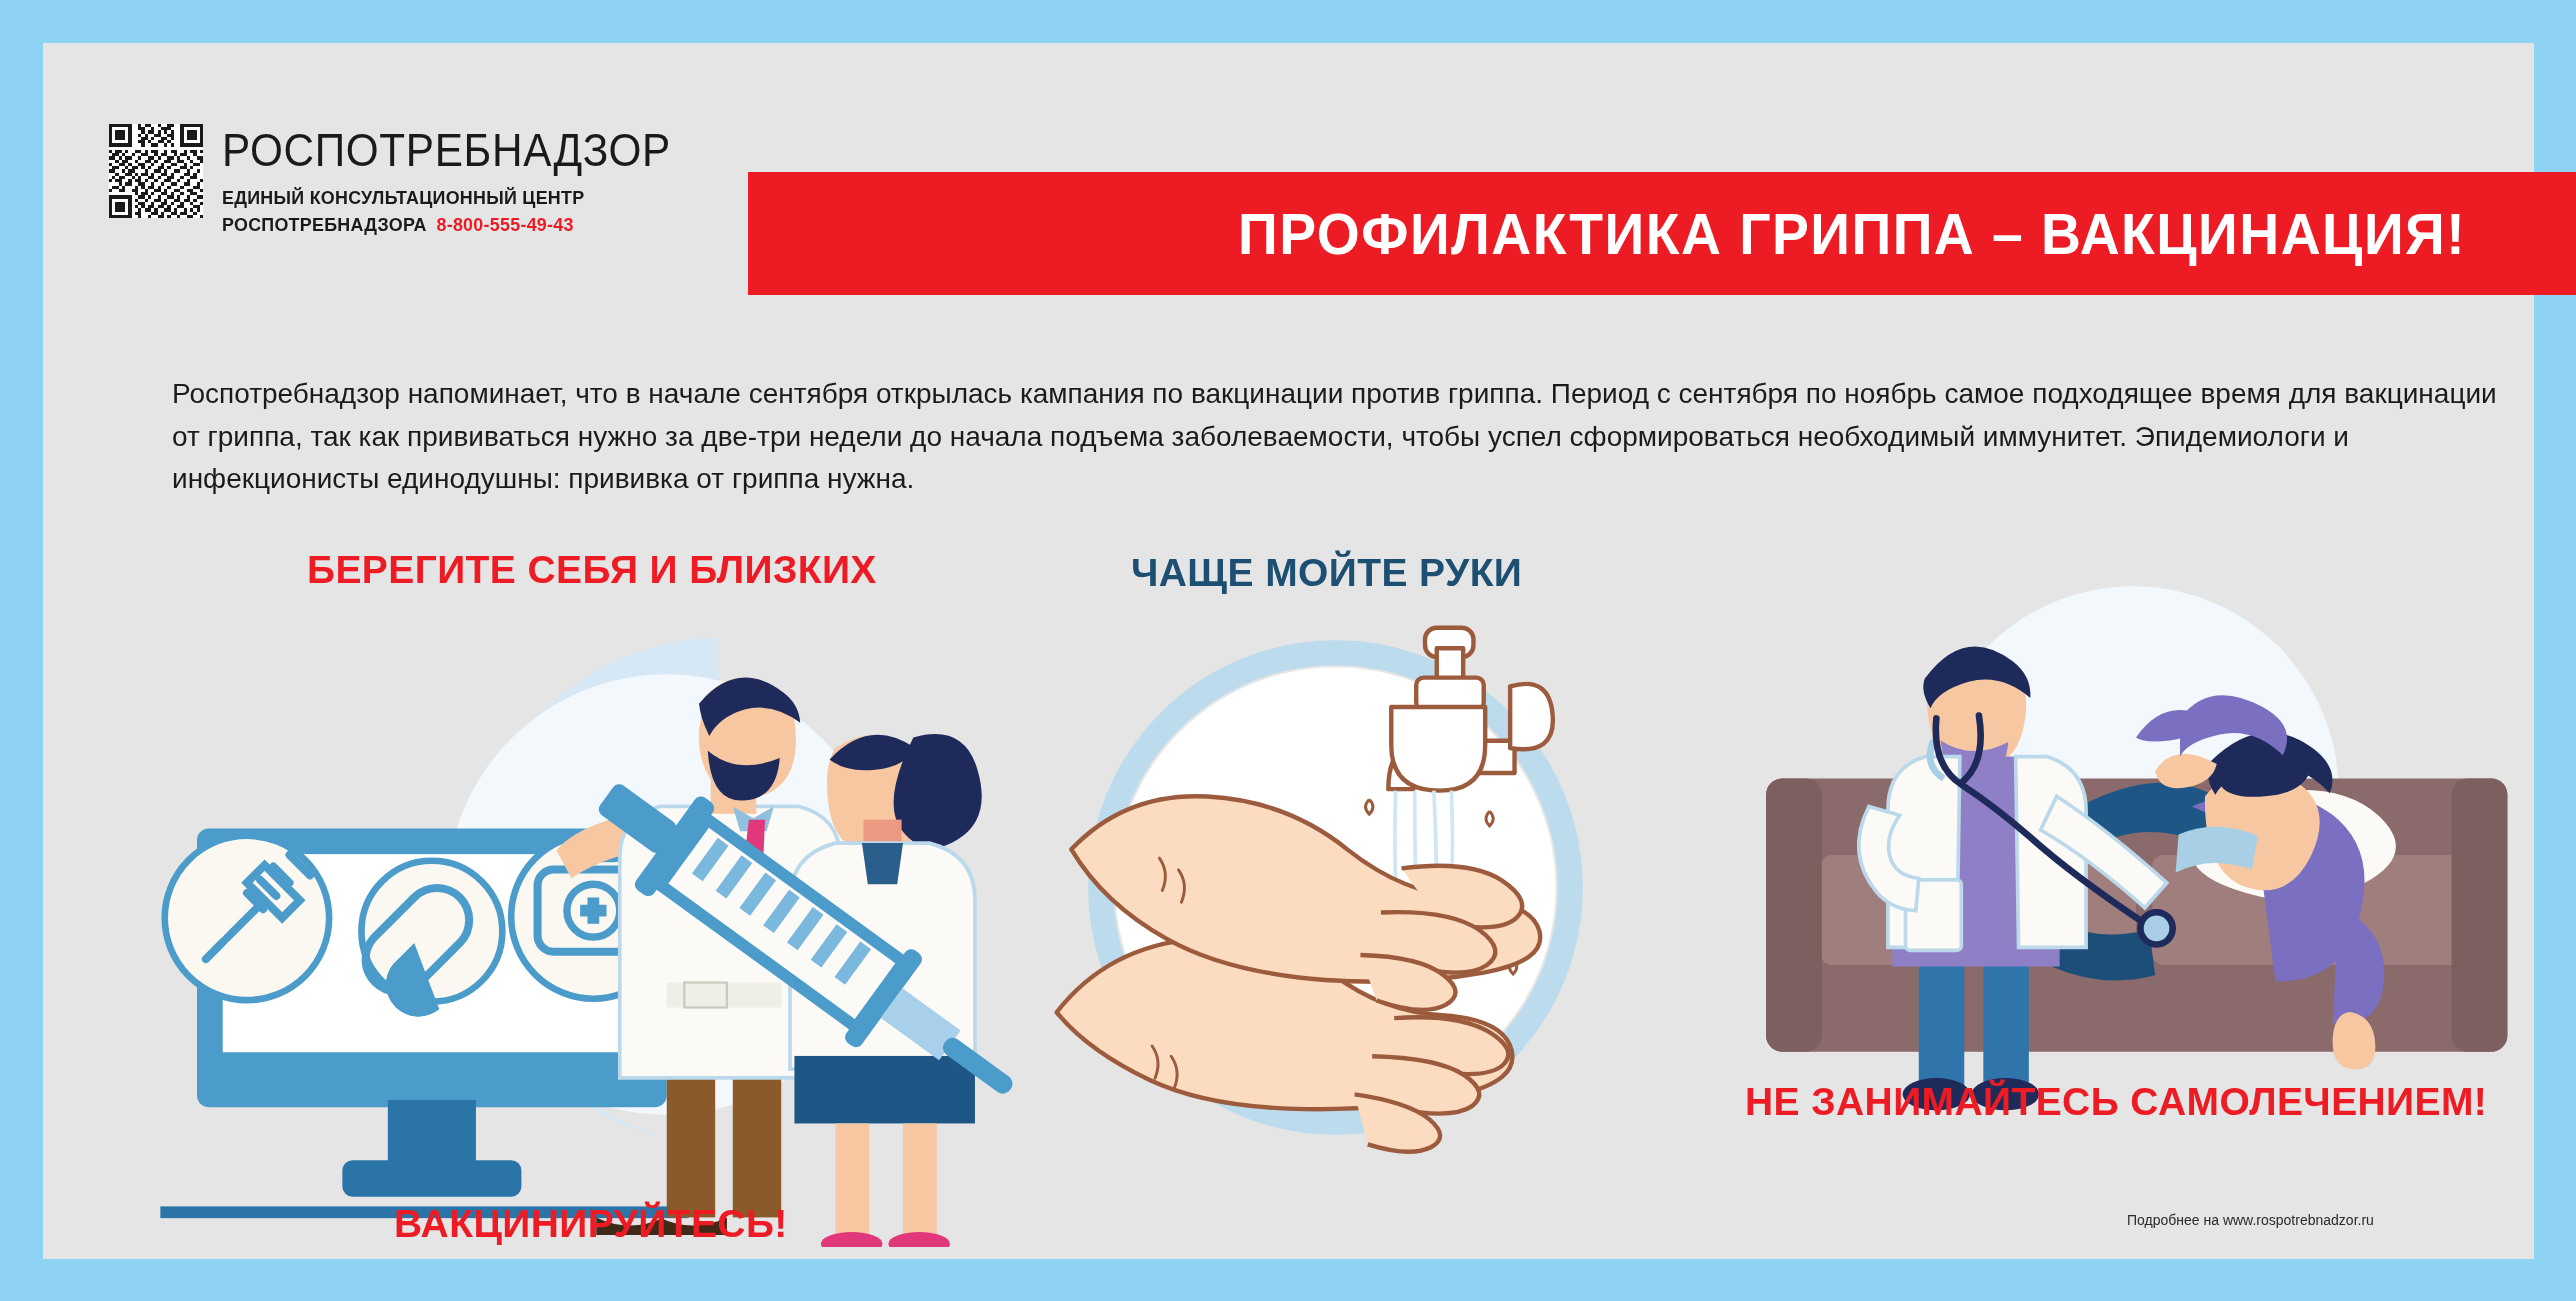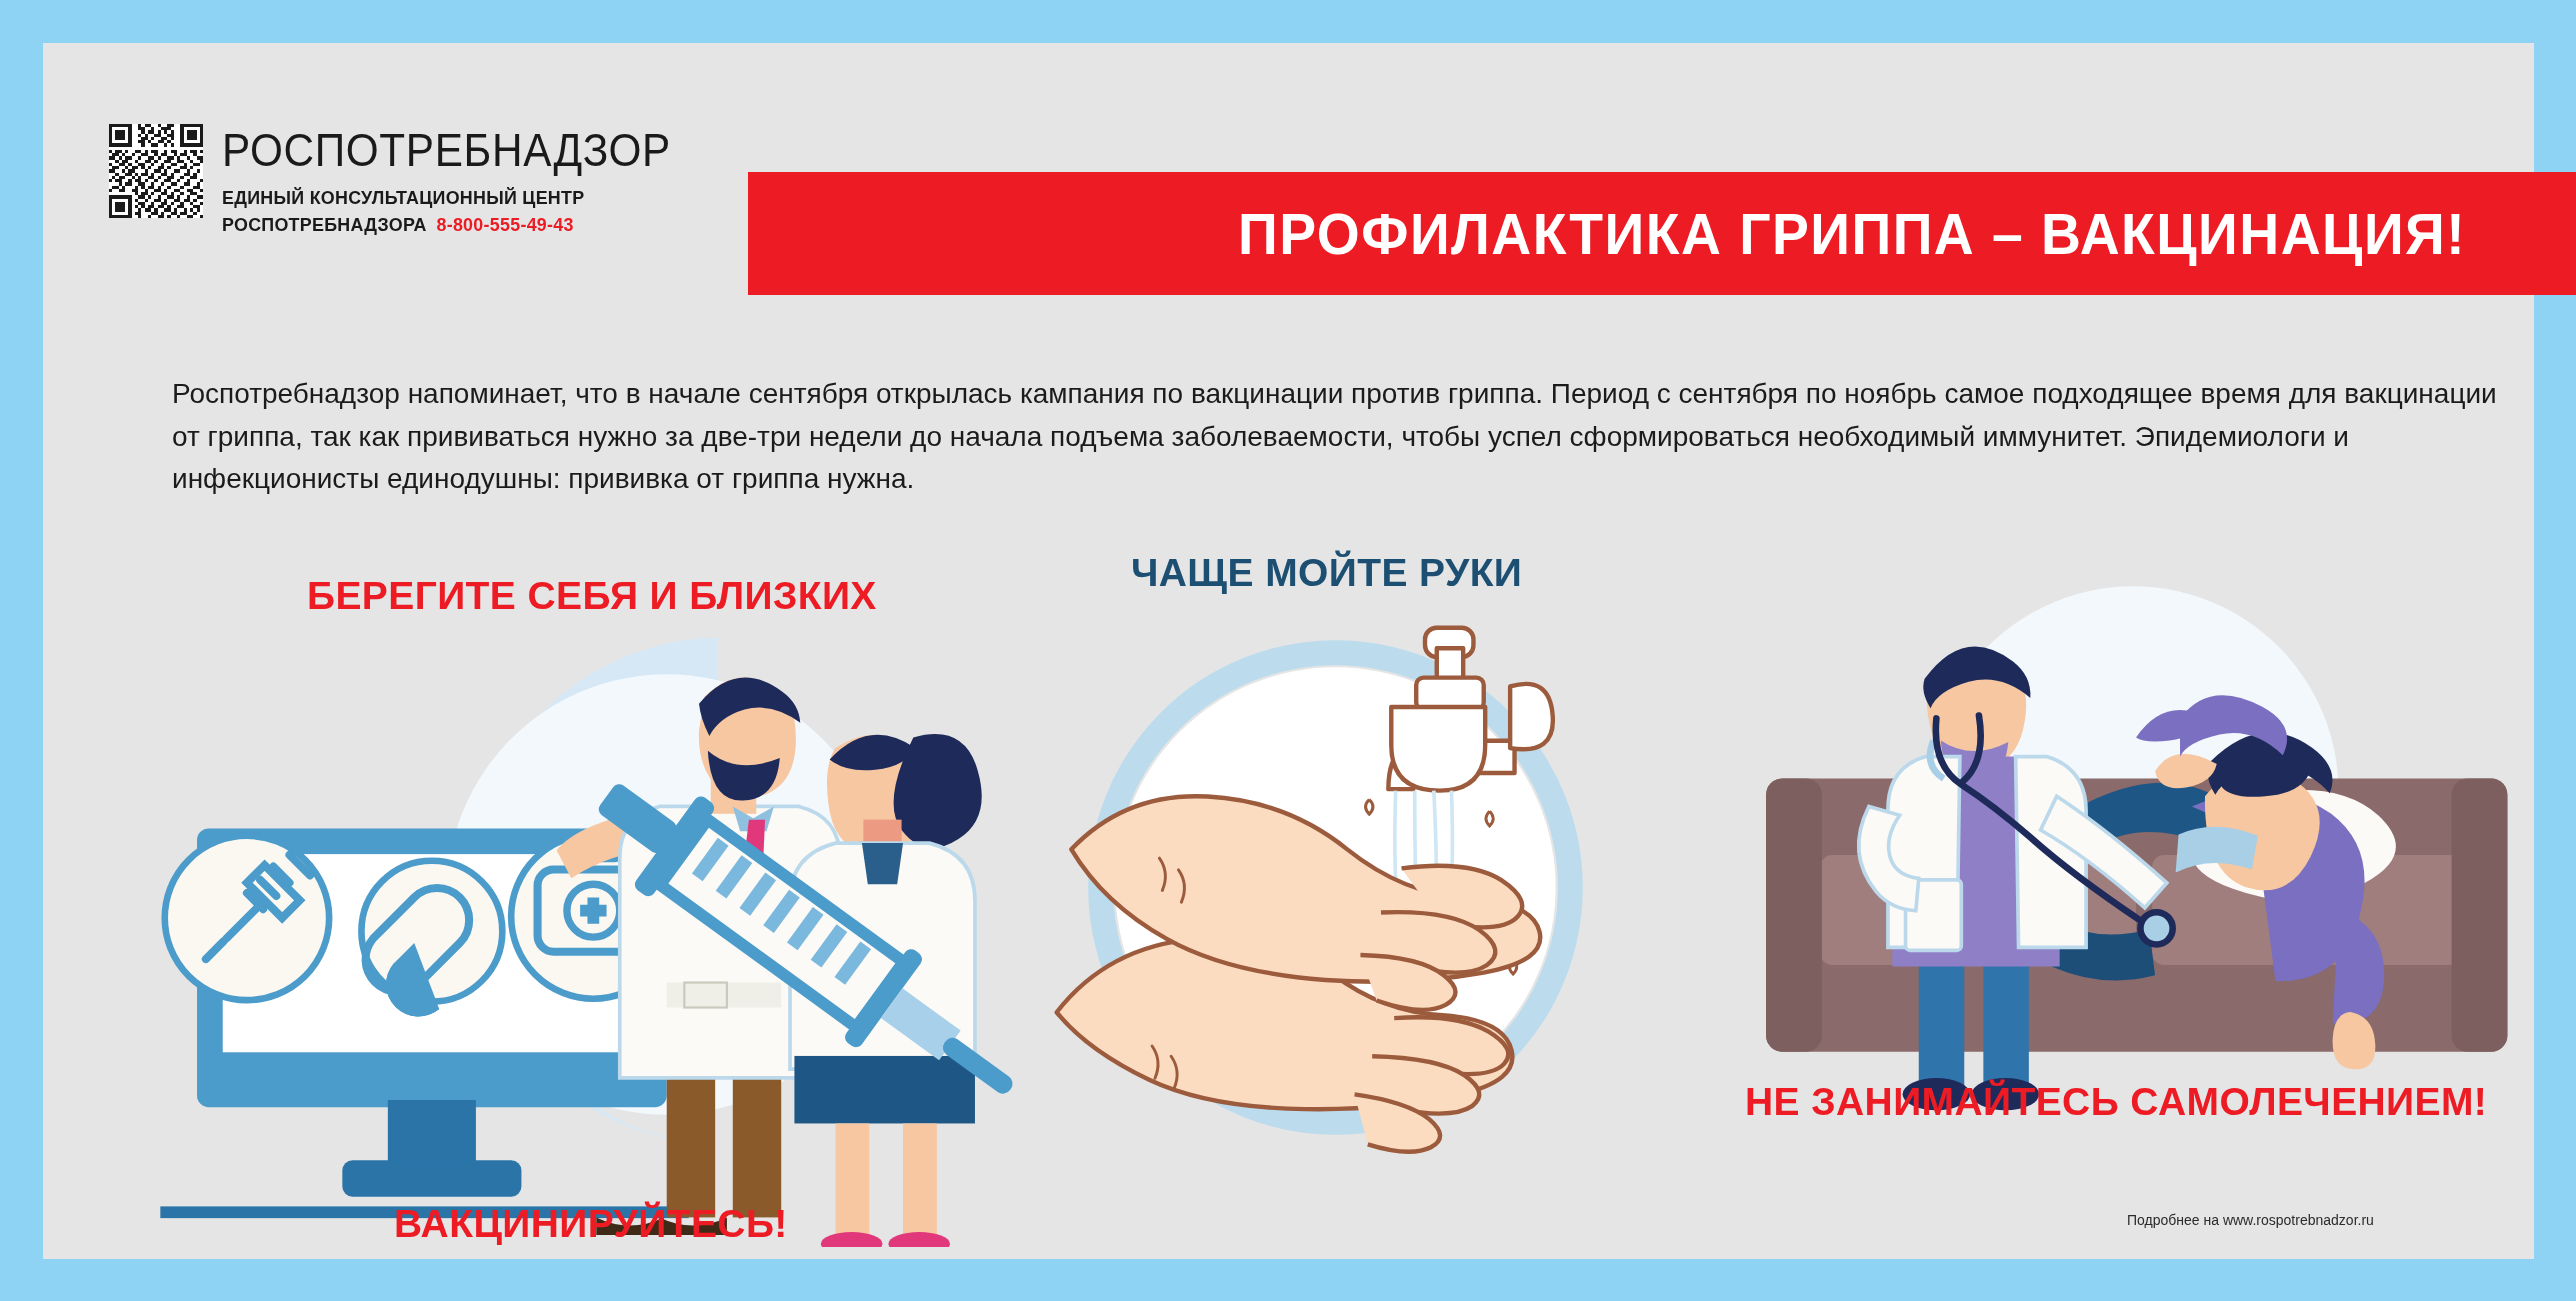--- a/index.html
+++ b/index.html
@@ -101,21 +101,21 @@
   }
   
   .cap {
     position: absolute;
     font-weight: 700;
     white-space: nowrap;
     letter-spacing: 0.4px;
   }
   .cap-red   { color: #ed1c24; }
   .cap-navy  { color: #1d4f72; }
-  #cap-protect  { left: 264px;  top: 505px;  font-size: 39px; margin-top: 26px; }
+  #cap-protect  { left: 264px;  top: 505px;  font-size: 39px; }
   #cap-vaccinate{ left: 351px;  top: 1159px; font-size: 39px; }
   #cap-wash     { left: 1088px; top: 508px;  font-size: 39px; }
   #cap-selfmed  { left: 1702px; top: 1037px; font-size: 39px; }
   .footer-note {
     position: absolute;
     left: 2084px;
     top: 1169px;
     font-size: 14px;
     color: #2b2b2b;
     white-space: nowrap;

